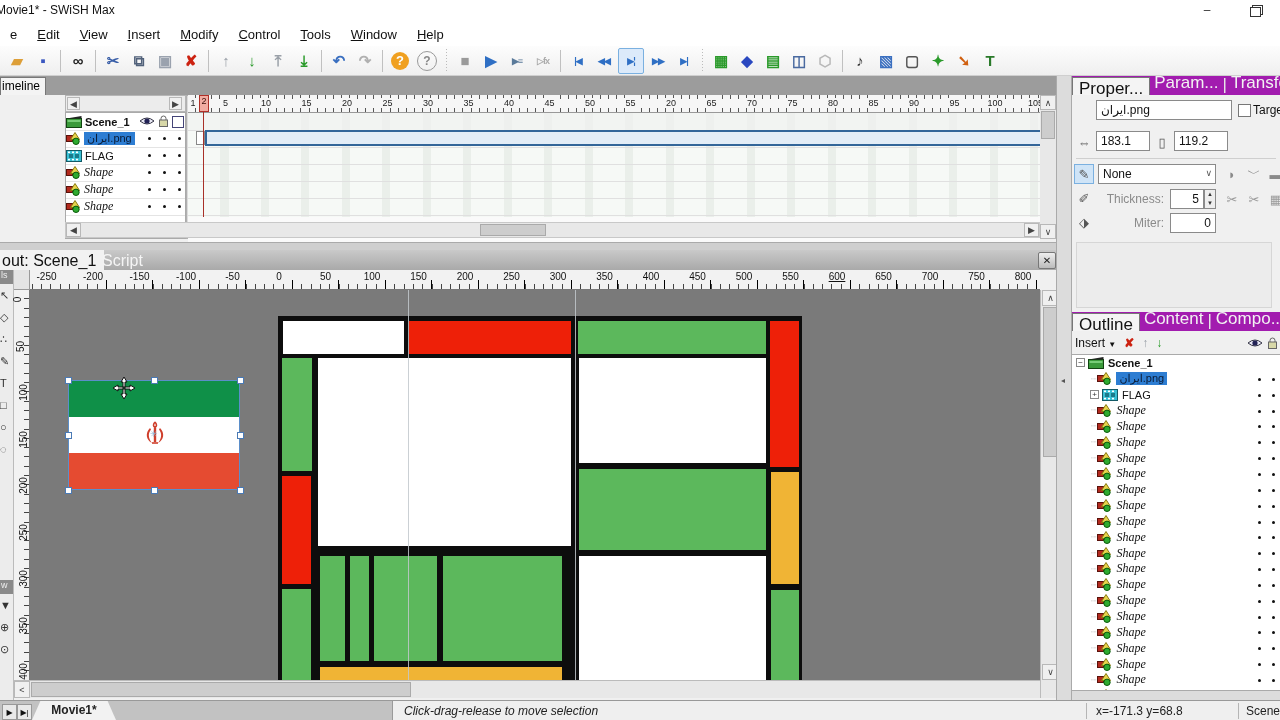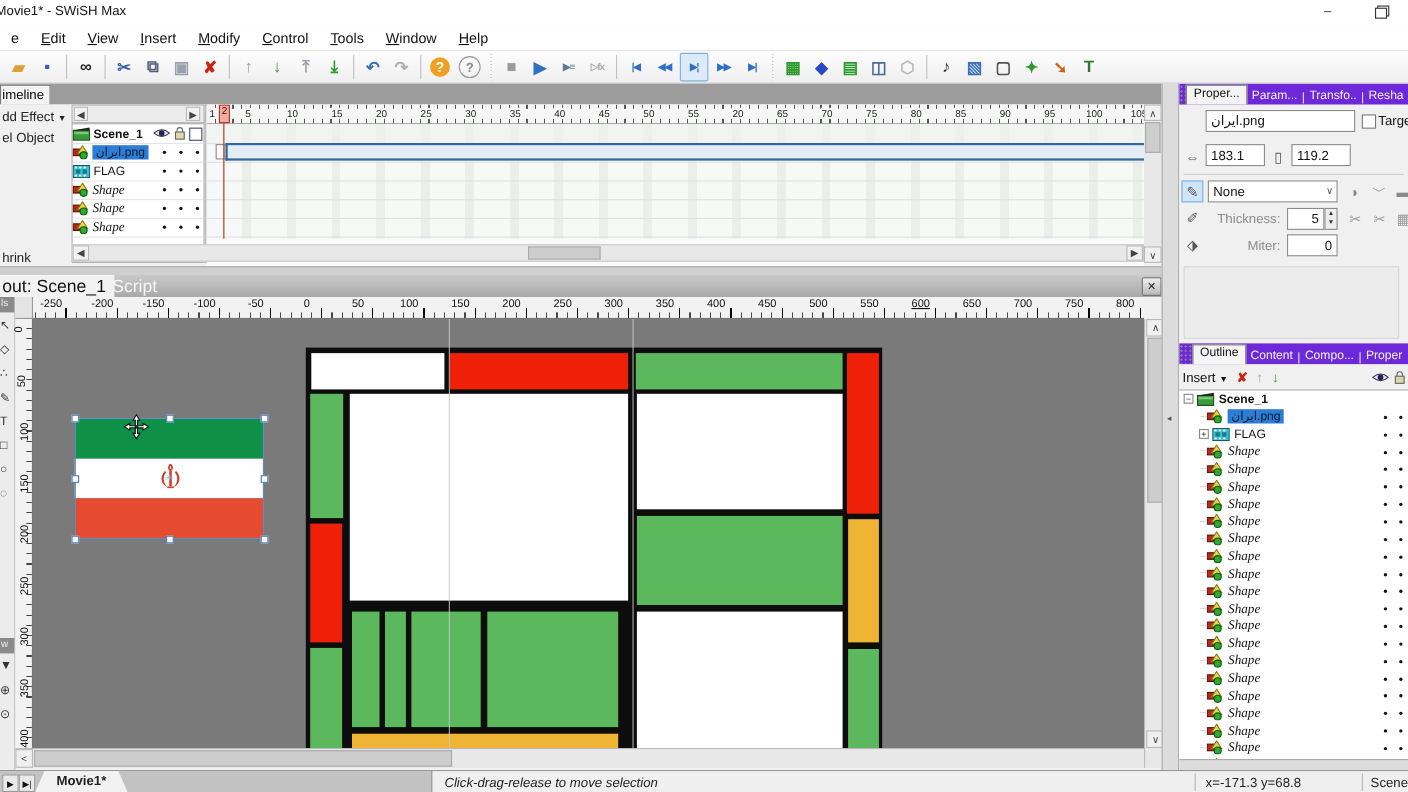--- a/index.html
+++ b/index.html
@@ -71,21 +71,21 @@
   .guide{position:absolute;top:0;width:1px;height:390px;background:#c2c8cc;opacity:.85;}
   #mondrian-base{position:absolute;background:#0d0d0d;}
   #flag{position:absolute;}
   #flag .stripe{position:absolute;left:0;width:100%;}
   .handle{position:absolute;width:7px;height:7px;background:#fff;border:1px solid #4a7ab5;box-sizing:border-box;}
   #flag-border{position:absolute;left:0;top:0;width:100%;height:100%;border:1px solid #5b8ec9;box-sizing:border-box;}
   #cv-hscroll{left:14px;top:430px;width:1026px;height:18px;background:#e8e8e8;border-top:1px solid #bbb;box-sizing:border-box;}
   #cv-vscroll{left:1040px;top:40px;width:18px;height:408px;background:#e8e8e8;border-left:1px solid #bbb;box-sizing:border-box;}
   
   #splitter{left:1056px;top:76px;width:16px;height:624px;background:#dcdcdc;border-left:1px solid #aaa;border-right:1px solid #aaa;box-sizing:border-box;}
-  .panel-tabs{position:absolute;height:19px;background:#6d28d9;display:flex;align-items:flex-end;font-size:11px;color:#f2f2f2;}
+  .panel-tabs{position:absolute;height:19px;background:#a21caf;display:flex;align-items:flex-end;font-size:17px;color:#f2f2f2;}
   .ptab-active{background:#f4f4f4;color:#111;border:1px solid #777;border-bottom:none;height:18px;padding:1px 6px 0 6px;box-sizing:border-box;}
   .ptab{padding:1px 4px 2px 4px;white-space:nowrap;}
   .grip{width:12px;height:18px;background:radial-gradient(#888 1px,transparent 1px);background-size:4px 4px;}
   #props{left:1072px;top:76px;width:208px;height:236px;background:#f0f0f0;overflow:hidden;}
   #outlinep{left:1072px;top:312px;width:208px;height:493px;background:#f0f0f0;overflow:hidden;}
   .field{position:absolute;background:#fff;border:1px solid #8a8a8a;box-sizing:border-box;font-size:12px;
     color:#111;padding:2px 4px;white-space:nowrap;overflow:hidden;}
   .glabel{position:absolute;font-size:12px;color:#8a8a8a;text-align:right;}
   .picon{position:absolute;width:20px;height:20px;display:flex;align-items:center;justify-content:center;font-size:13px;color:#555;}
   .picon.sel{background:#cfe4f7;border:1px solid #7ab0e0;box-sizing:border-box;}
@@ -170,25 +170,20 @@
     <div class="tbtn" style="color: rgb(58, 111, 192);">▧</div>
     <div class="tbtn" style="color: rgb(85, 85, 85);">▢</div>
     <div class="tbtn" style="color: rgb(42, 154, 42);">✦</div>
     <div class="tbtn" style="color: rgb(208, 96, 16);">➘</div>
     <div class="tbtn" style="color: rgb(42, 122, 42);">T</div>
   </div>
 
 <div class="abs" id="timeline">
   <div class="abs" id="tl-tabs"></div>
   <div class="abs" id="tl-tab">imeline</div>
-  <div class="abs" id="tl-left">
-    <div class="abs" style="left:2px;top:4px;"><span>dd Effect</span> <span style="font-size:8px;">▼</span></div>
-    <div class="abs" style="left:2px;top:23px;">el Object</div>
-    <div class="abs" style="left:2px;top:132px;">hrink</div>
-  </div>
   <div class="abs" style="left:65px;top:19px;width:121px;height:17px;background:#ececec;border:1px solid #b5b5b5;box-sizing:border-box;">
     <div class="abs sbtn" style="left:1px;top:1px;width:13px;height:13px;">◀</div>
     <div class="abs sbtn" style="left:103px;top:1px;width:13px;height:13px;">▶</div>
   </div>
   <div class="abs" style="left:186px;top:19px;width:10px;height:144px;background:#dcdcdc;border:1px solid #b0b0b0;box-sizing:border-box;font-size:7px;color:#333;text-align:center;">▶</div>
   <div class="abs" id="tl-names" style="top:36px;height:127px;">
       <div class="lrow" style="top: 0px;">
         <svg width="16" height="13" viewBox="0 0 16 13">
           <rect x="0.5" y="3.5" width="15" height="9" fill="#3a9a3a" stroke="#114411"></rect>
           <polygon points="0.5,3.5 15.5,1 15.5,3.5" fill="#222"></polygon>

